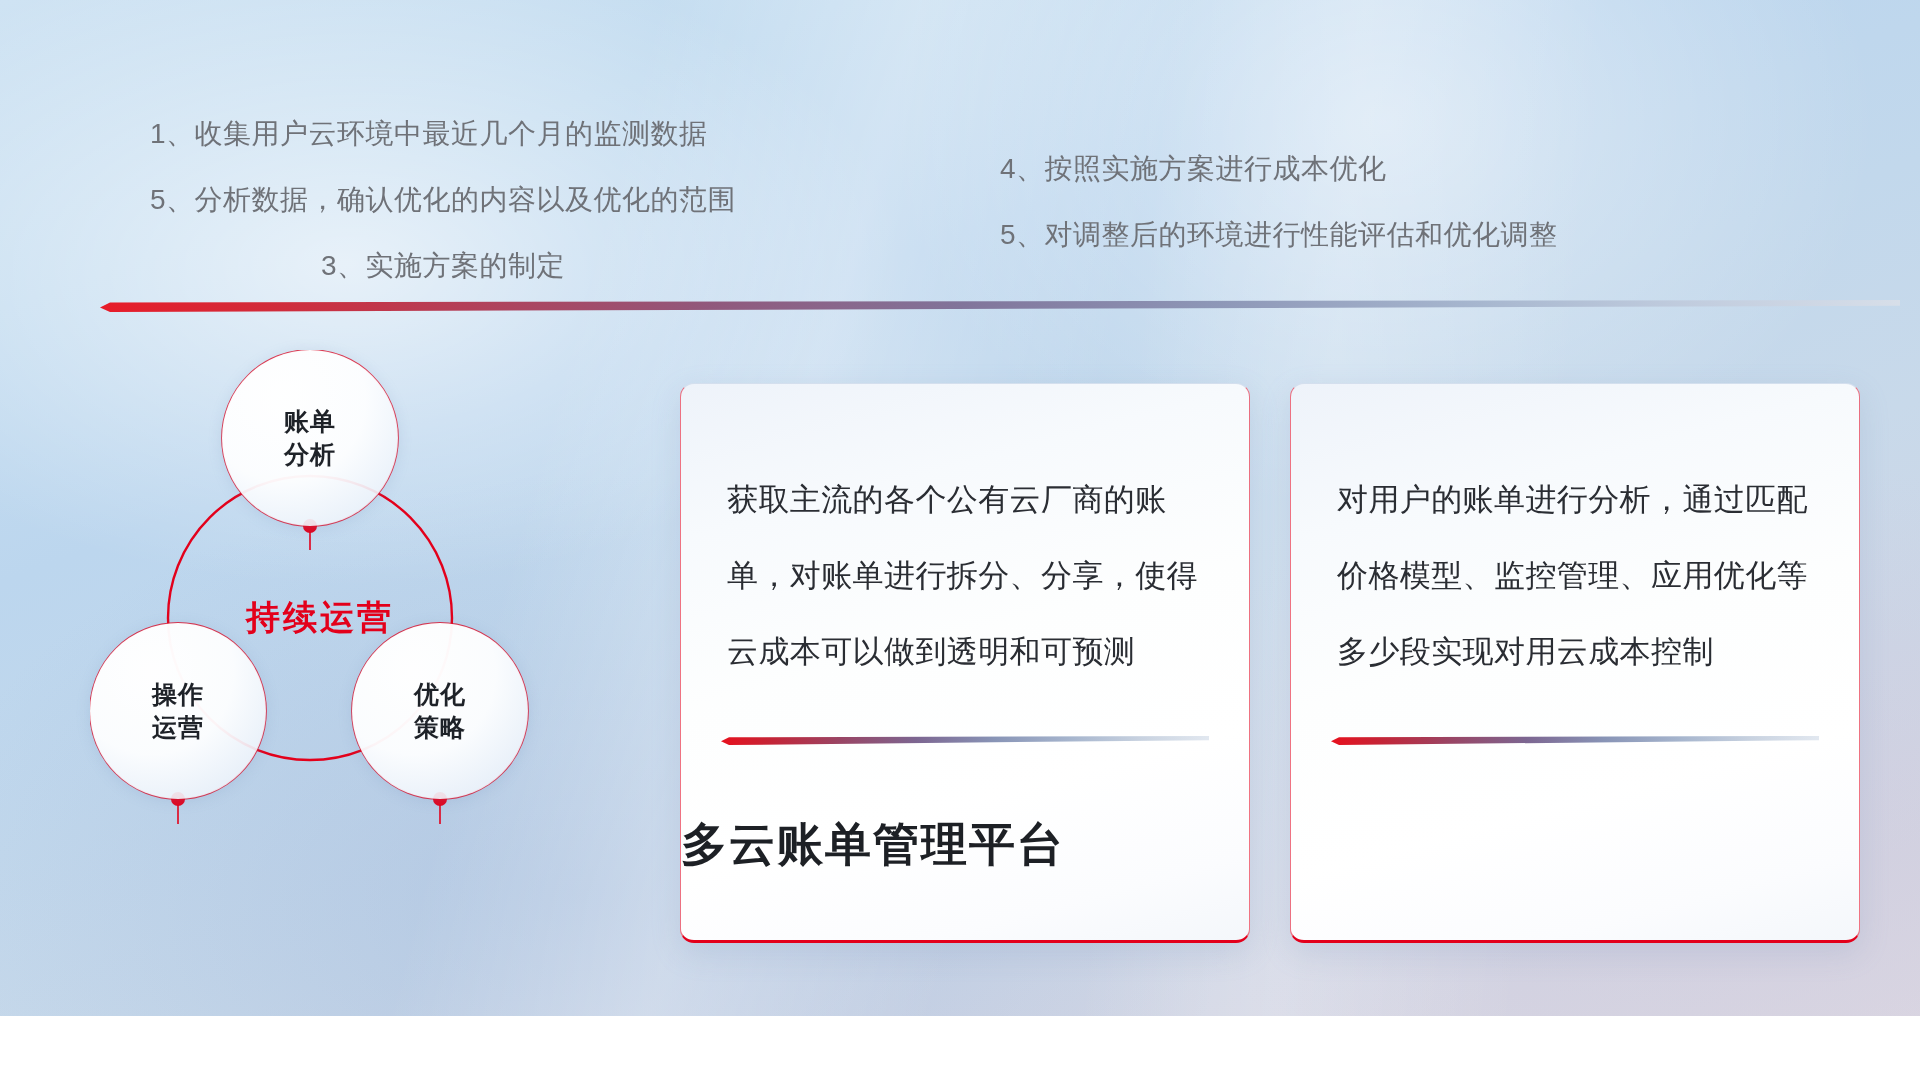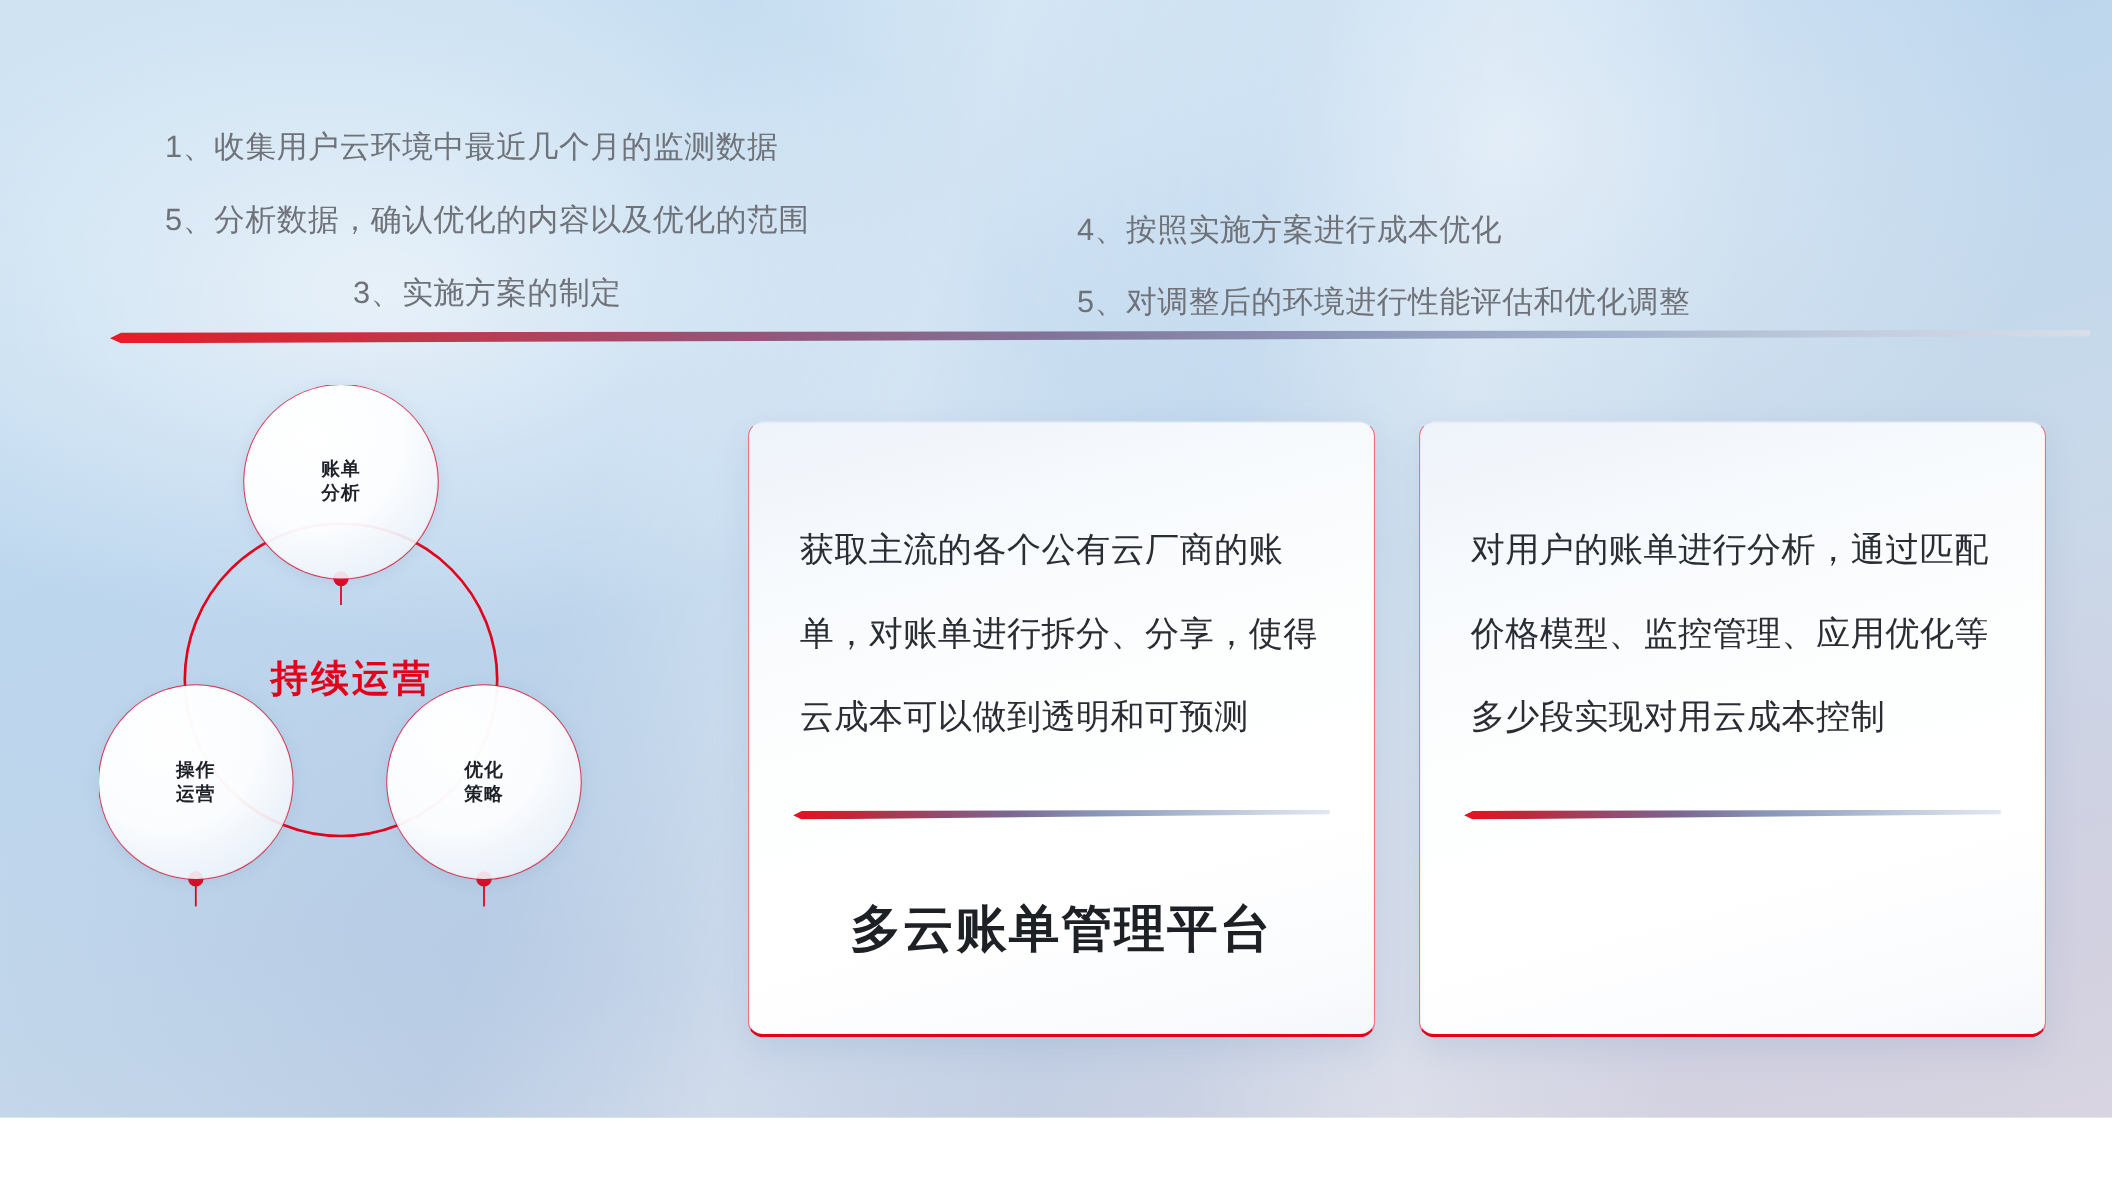--- a/index.html
+++ b/index.html
@@ -21,21 +21,21 @@
   #stage::before{
     content:""; position:absolute; inset:0; pointer-events:none;
     background:
       linear-gradient(105deg, rgba(255,255,255,0.0) 30%, rgba(255,255,255,0.30) 42%, rgba(255,255,255,0.0) 55%),
       linear-gradient(95deg, rgba(255,255,255,0.0) 58%, rgba(255,255,255,0.22) 68%, rgba(255,255,255,0.0) 80%);
   }
 
   
   .list-col { position:absolute; }
   #list-left  { left:150px; top:120px; }
-  #list-right { left:979px; top:155px;margin-top:40px; }
+  #list-right { left:1000px; top:155px; }
   .list-item {
     font-size:28px; color:#6f7278; line-height:1.0;
     margin-bottom:38px; white-space:nowrap; letter-spacing:0.5px;
   }
   .list-item:last-child { margin-bottom:0;text-align:center; }
 
   
   #divider {
     position:absolute; left:100px; top:300px; width:1800px; height:12px;
     background:linear-gradient(90deg,#e8111e 0%, #d2202f 9%, #b2364f 20%, #8d5176 34%, #7d6f96 48%, #8a93b4 62%, #a3b3cc 76%, #c0cbdd 88%, #d8dfe9 100%);
@@ -45,21 +45,21 @@
 
   
   #venn { position:absolute; left:90px; top:350px; width:560px; height:600px; }
   #venn svg { position:absolute; left:0; top:0; }
   .bubble {
     position:absolute; border-radius:50%;
     background:radial-gradient(circle at 35% 28%, rgba(255,255,255,0.99) 0%, rgba(253,254,255,0.96) 48%, rgba(238,244,251,0.90) 78%, rgba(228,237,248,0.82) 100%);
     box-shadow:0 2px 14px rgba(120,150,190,0.22);
     display:flex; align-items:center; justify-content:center;
     text-align:center; color:#1e2228; font-weight:bold;
-    font-size:17px; line-height:1.32; letter-spacing:1px;
+    font-size:25px; line-height:1.32; letter-spacing:1px;
   }
   #bubble-top    { left:132px; top:0px;   width:176px; height:176px; }
   #bubble-left   { left:0px;   top:273px; width:176px; height:176px; }
   #bubble-right  { left:262px; top:273px; width:176px; height:176px; }
   #venn-center {
     position:absolute; left:140px; top:213px; width:180px; height:110px;
     display:flex; flex-direction:row; align-items:center; justify-content:center;
     color:#e3001b; font-weight:bold; font-size:34px; line-height:1.28;
     letter-spacing:3px; text-align:center;
   }
@@ -82,21 +82,21 @@
     position:absolute; left:46px; right:40px; top:78px;
     font-size:31px; color:#2a2d33; line-height:2.45; letter-spacing:0.4px;
   }
   .card-rule {
     position:absolute; left:40px; right:40px; top:352px; height:9px;
     background:linear-gradient(90deg,#e8111e 0%, #c52436 10%, #9a4463 24%, #7c6691 40%, #8894b6 56%, #a7b6ce 72%, #c8d2e0 86%, #e2e8f0 100%);
     clip-path:polygon(0 58%, 8px 14%, 100% 0%, 100% 46%, 8px 100%);
   }
   .card-title {
     position:absolute; left:0; right:0; top:430px;
-    text-align:center; font-size:46px; font-weight:bold;
+    font-size:46px; font-weight:bold;
     color:#1d2025; letter-spacing:2px;
   }
 </style>
 </head>
 <body>
 
 <div id="stage">
 
   <div class="list-col" id="list-left">
     <div class="list-item">1、收集用户云环境中最近几个月的监测数据</div>

